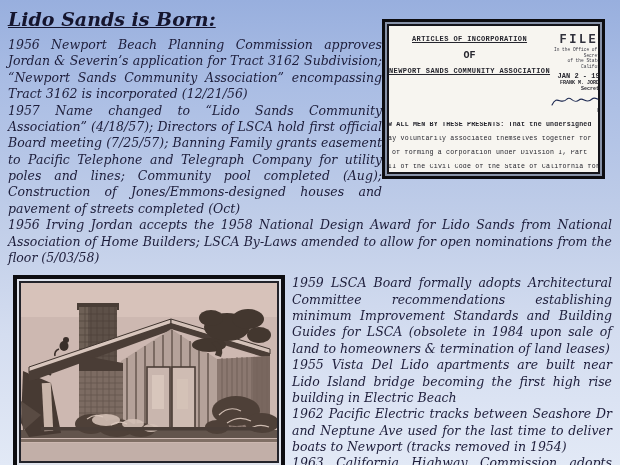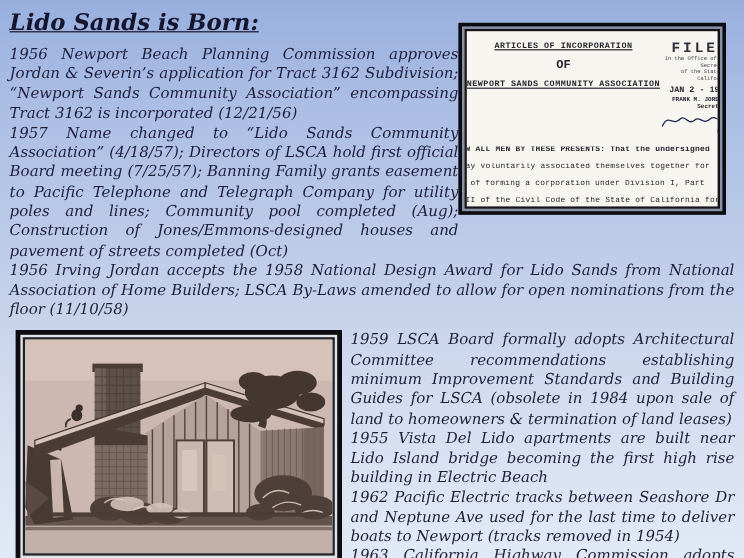--- a/index.html
+++ b/index.html
@@ -116,21 +116,21 @@
           <div class="doc-line">of forming a corporation under Division I, Part</div>
           <div class="doc-line">II of the Civil Code of the State of California for</div>
         </div>
       </div>
     </div>
 
     <h1 class="title">Lido Sands is Born:</h1>
 
     <p class="entry col-left"><span>1956</span> <span>Newport Beach Planning Commission approves Jordan &amp; Severin’s application for Tract 3162 Subdivision; “Newport Sands Community Association” encompassing Tract 3162 is incorporated (12/21/56)</span></p>
     <p class="entry col-left"><span>1957</span> <span>Name changed to “Lido Sands Community Association” (4/18/57); Directors of LSCA hold first official Board meeting (7/25/57); Banning Family grants easement to Pacific Telephone and Telegraph Company for utility poles and lines; Community pool completed (Aug); Construction of Jones/Emmons-designed houses and pavement of streets completed (Oct)</span></p>
-    <p class="entry full"><span>1956</span> <span>Irving Jordan accepts the 1958 National Design Award for Lido Sands from National Association of Home Builders; LSCA By-Laws amended to allow for open nominations from the floor (11/10/58)</span></p>
+    <p class="entry full"><span>1956</span> <span>Irving Jordan accepts the 1958 National Design Award for Lido Sands from National Association of Home Builders; LSCA By-Laws amended to allow for open nominations from the floor (5/03/58)</span></p>
   </div>
 
   <div class="bottom-row">
 
     <div class="house-frame">
       <div class="house-inner">
         <svg width="256" height="178" viewBox="0 0 256 178">
 
           <rect x="0" y="0" width="256" height="178" fill="#cdb8b1"></rect>
           <rect x="0" y="0" width="256" height="34" fill="#d7c2ba"></rect>

